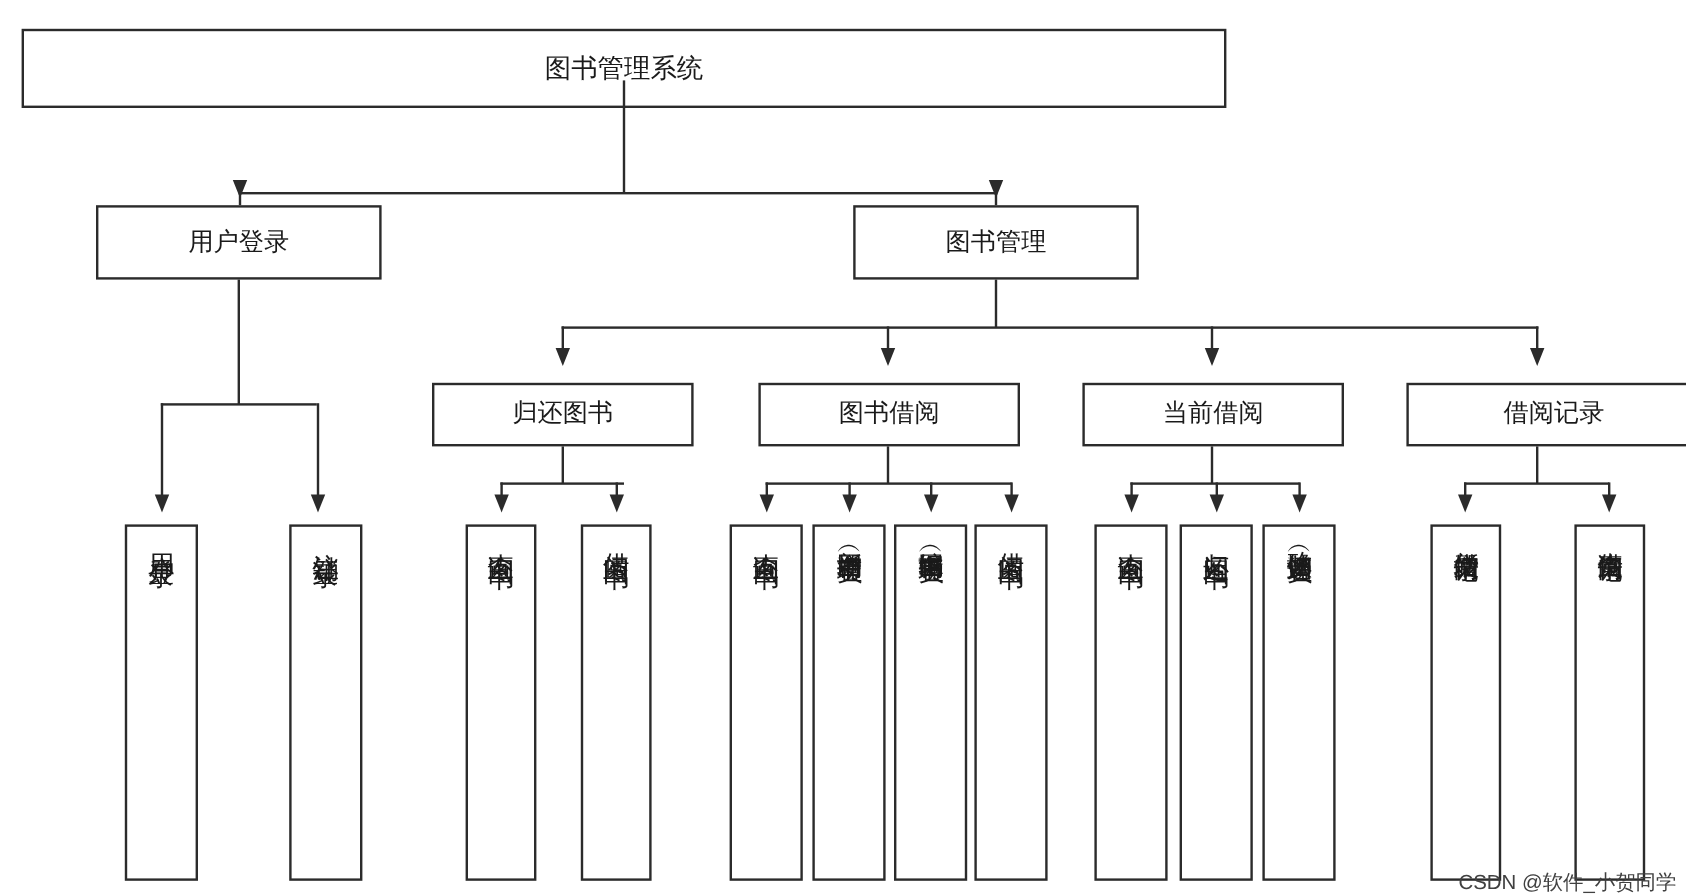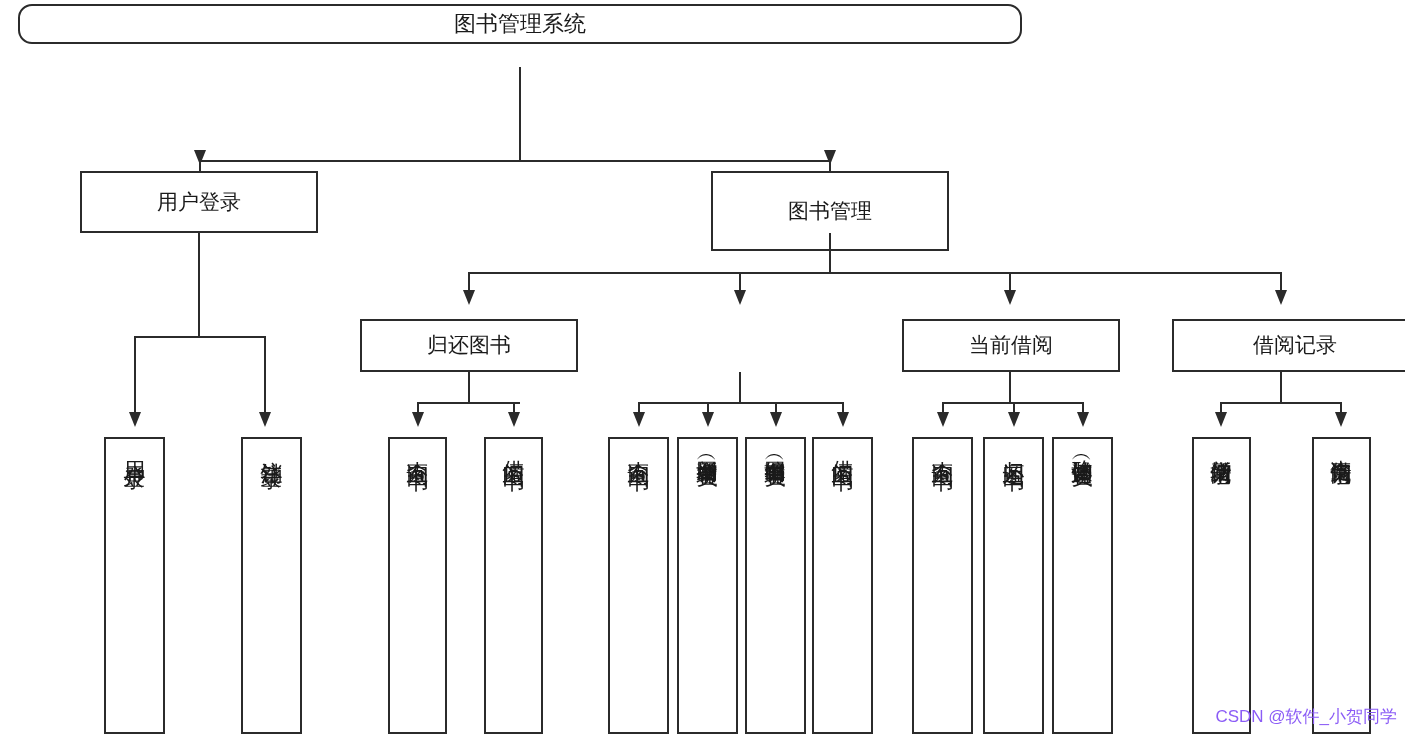--- a/index.html
+++ b/index.html
@@ -70,51 +70,51 @@
     height: 0;
     border-left: 6px solid transparent;
     border-right: 6px solid transparent;
     border-top: 15px solid #2b2b2b;
   }
 
   
   #watermark {
     position: absolute;
     right: 8px;
-    bottom: 19px;
+    bottom: 0;
     font-size: 17px;
-    color: #8b5cf6;
+    color: #404040;
     white-space: nowrap;
     font-family: "Liberation Sans", "DejaVu Sans", sans-serif;
   }
 </style>
 </head>
 <body>
 
 <div id="canvas">
 
-  <div class="node horiz root" style="left:18px; top:4px; width:1004px; height:40px;border-radius:14px;">
+  <div class="node horiz root" style="left:18px; top:24px; width:1004px; height:66px;">
     <span class="label">图书管理系统</span>
   </div>
 
   <div class="vline" style="left:519px; top:67px; height:94px;"></div>
 
   <div class="hline" style="left:199px; top:160px; width:632px;"></div>
 
   <div class="vline" style="left:199px; top:160px; height:20px;"></div>
   <div class="arrow" style="left:194px; top:150px;"></div>
 
   <div class="vline" style="left:829px; top:160px; height:20px;"></div>
   <div class="arrow" style="left:824px; top:150px;"></div>
 
   <div class="node horiz" style="left:80px; top:171px; width:238px; height:62px;">
     <span class="label">用户登录</span>
   </div>
 
-  <div class="node horiz" style="left:711px; top:171px; width:238px; height:80px;">
+  <div class="node horiz" style="left:711px; top:171px; width:238px; height:62px;">
     <span class="label">图书管理</span>
   </div>
 
   <div class="vline" style="left:198px; top:233px; height:104px;"></div>
   <div class="hline" style="left:134px; top:336px; width:130px;"></div>
   <div class="vline" style="left:134px; top:336px; height:84px;"></div>
   <div class="arrow" style="left:129px; top:412px;"></div>
   <div class="vline" style="left:264px; top:336px; height:84px;"></div>
   <div class="arrow" style="left:259px; top:412px;"></div>
 
@@ -130,20 +130,23 @@
   <div class="vline" style="left:1009px; top:272px; height:26px;"></div>
   <div class="arrow" style="left:1004px; top:290px;"></div>
 
   <div class="vline" style="left:1280px; top:272px; height:26px;"></div>
   <div class="arrow" style="left:1275px; top:290px;"></div>
 
   <div class="node horiz" style="left:360px; top:319px; width:218px; height:53px;">
     <span class="label">归还图书</span>
   </div>
 
+  <div class="node horiz" style="left:632px; top:319px; width:218px; height:53px;">
+    <span class="label">图书借阅</span>
+  </div>
 
   <div class="node horiz" style="left:902px; top:319px; width:218px; height:53px;">
     <span class="label">当前借阅</span>
   </div>
 
   <div class="node horiz" style="left:1172px; top:319px; width:246px; height:53px;">
     <span class="label">借阅记录</span>
   </div>
 
   <div class="vline" style="left:468px; top:372px; height:31px;"></div>

